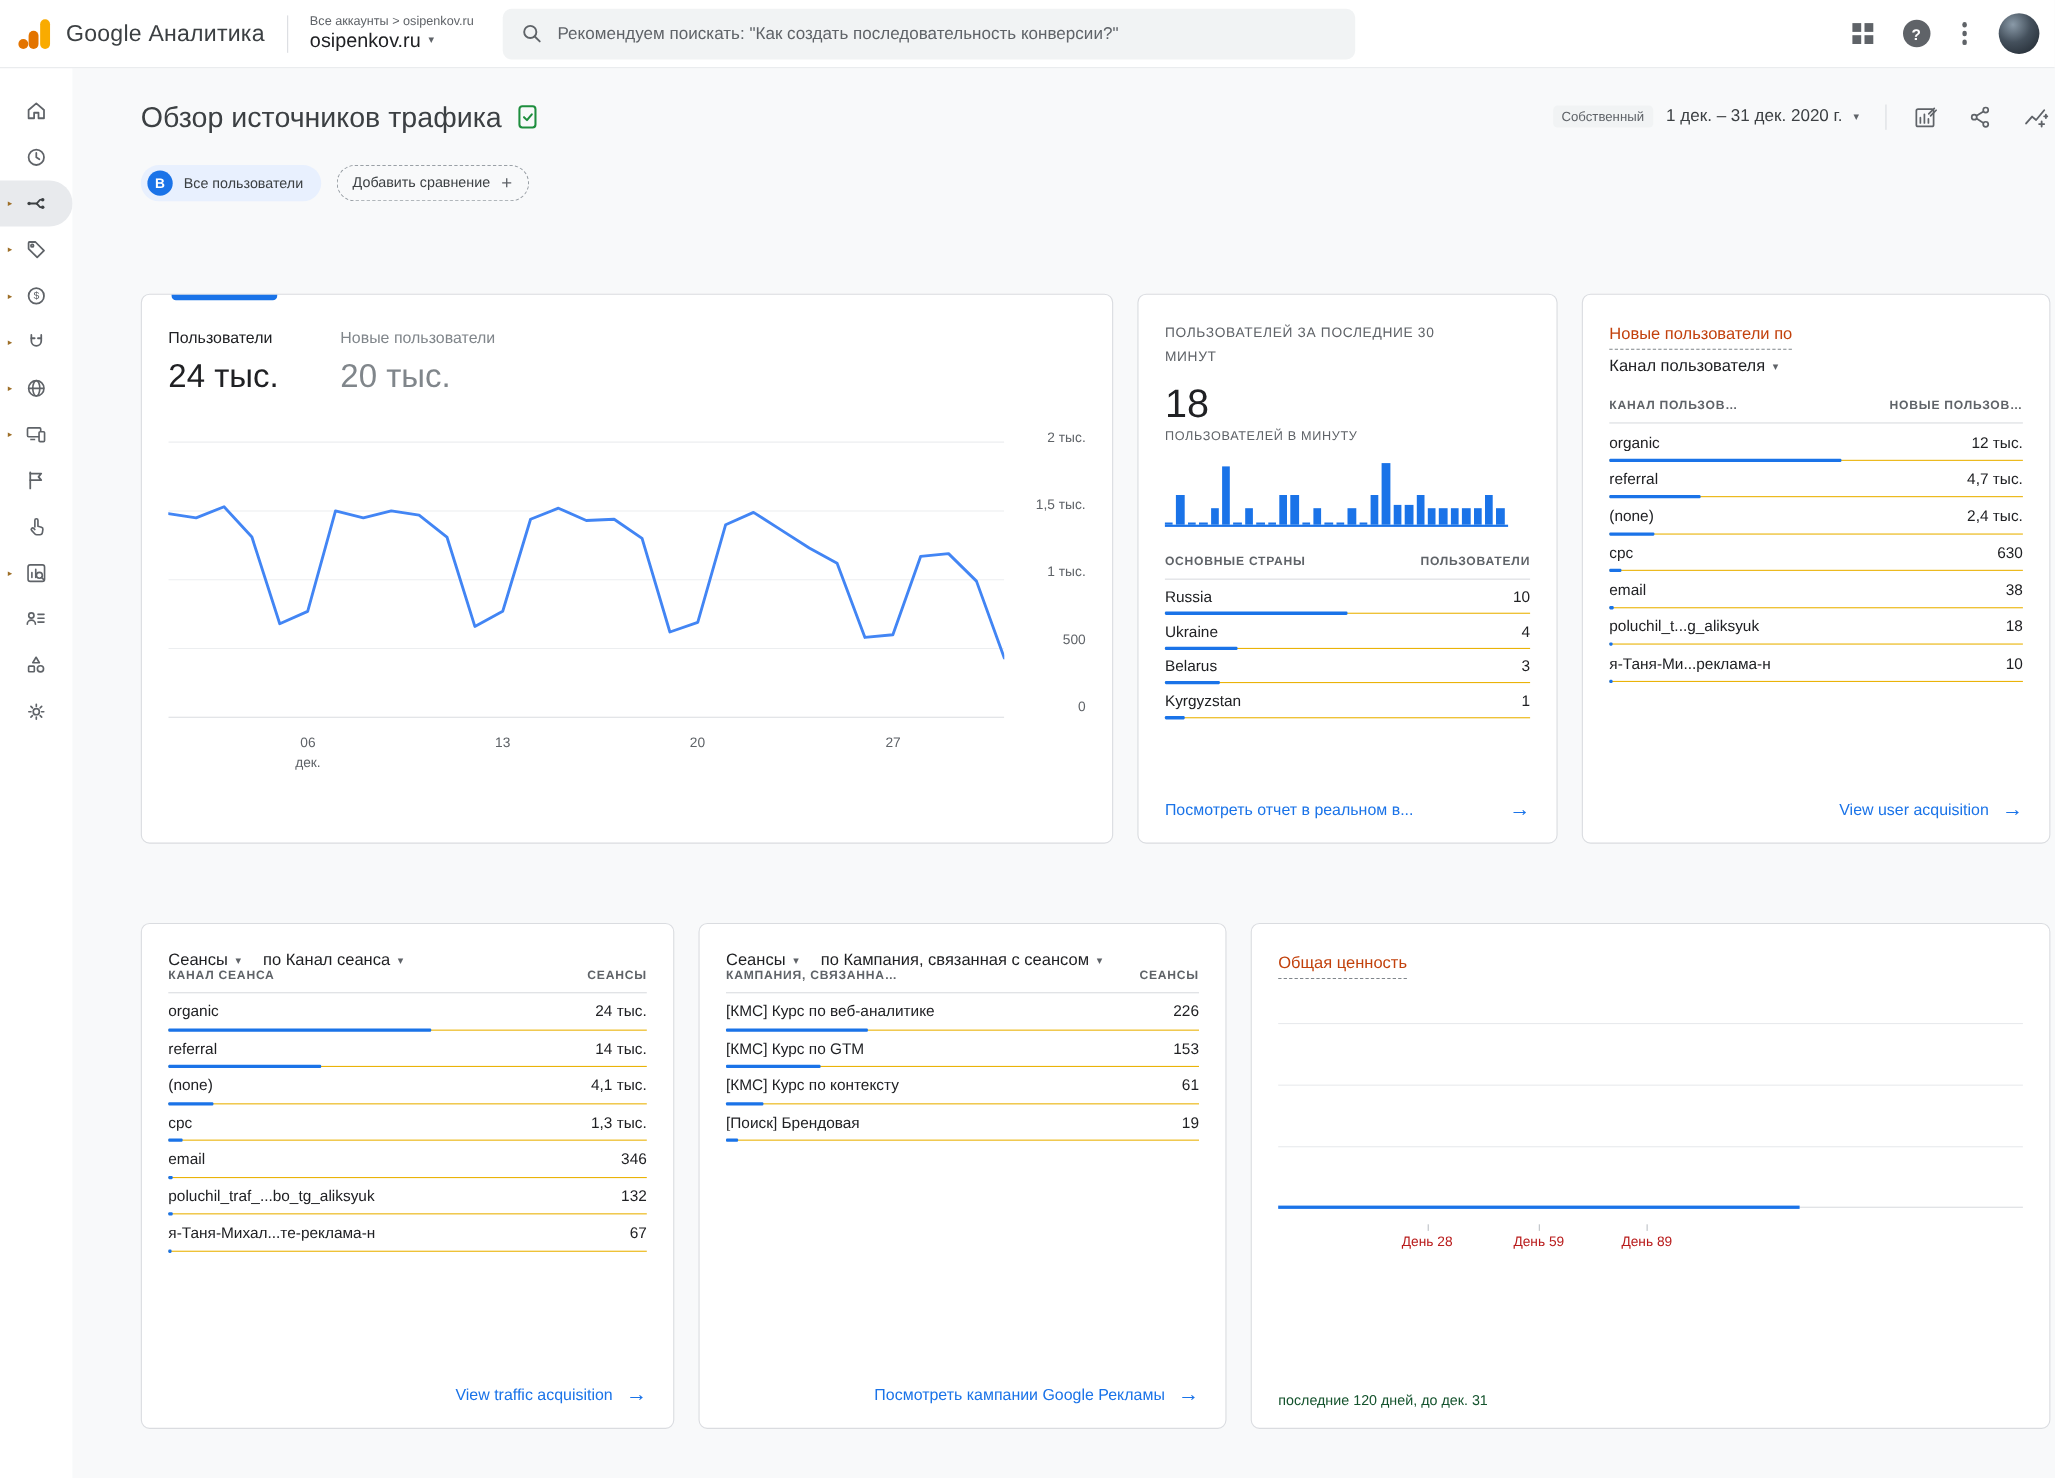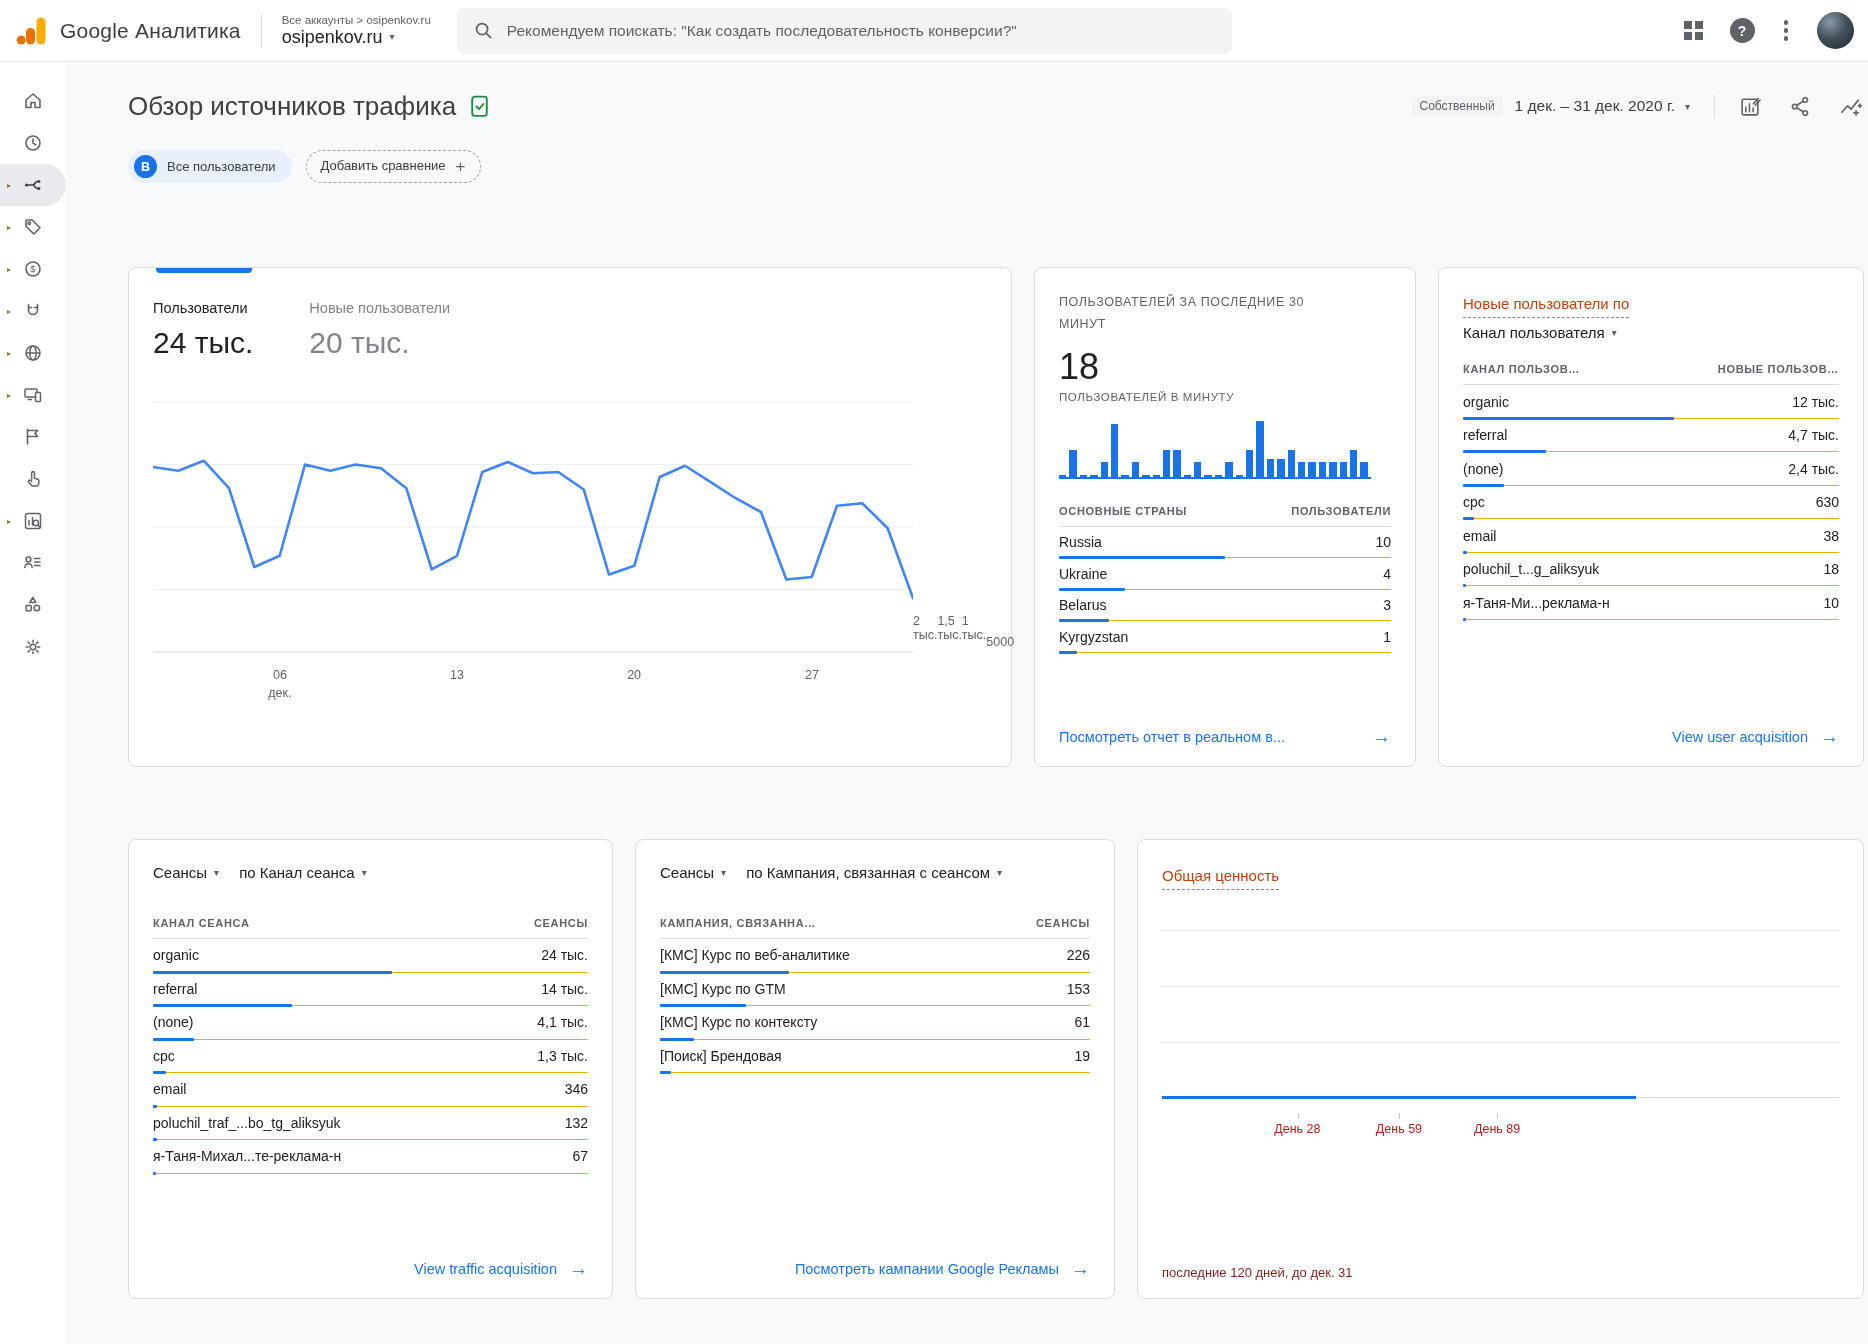--- a/index.html
+++ b/index.html
@@ -77,21 +77,21 @@
   .metric-label { font-size:14.5px; color:#202124; }
   .metric-label.muted, .metric-value.muted { color:#80868b; }
   .metric-value { font-size:30px; color:#202124; margin-top:10px; }
   .chart-wrap { display:flex; margin-top:38px; }
   .plot-col { flex:1; }
   .plot-area { position:relative; height:258px; }
   .plot-area svg { position:absolute; inset:0; width:100%; height:100%; }
   .x-axis { position:relative; height:46px; margin-top:10px; }
   .x-tick { position:absolute; transform:translateX(-50%); text-align:center; font-size:12.5px;
     color:#5f6368; line-height:1.45; }
-  .y-col { width:74px; height:258px; display:flex; flex-direction:row; justify-content:space-between;
+  .y-col { width:74px; height:258px; display:flex; flex-direction:column; justify-content:space-between;
     align-items:flex-end; font-size:12.5px; color:#5f6368; }
   .y-col span { transform:translateY(-50%); }
 
   
   .thead { display:flex; justify-content:space-between; font-size:11px; letter-spacing:.7px;
     color:#5f6368; font-weight:bold; padding-bottom:9px; border-bottom:1px solid #dadce0; }
   .trow { position:relative; display:flex; justify-content:space-between; align-items:center;
     height:33.5px; border-bottom:1px solid #eab308; font-size:14px; color:#202124; }
   .trow .lbl { white-space:nowrap; overflow:hidden; text-overflow:ellipsis; padding-right:10px; }
   .trow .val { color:#202124; }
@@ -111,31 +111,31 @@
   .rt-bars i { width:7.4px; background:#1a73e8; display:block; }
   .rt-table { margin-top:26px; }
   .rt-table .trow { height:31.5px; }
 
   
   .dim-title { font-size:15px; color:#c2410c; line-height:1.55; }
   .dashed-u { border-bottom:1px dashed #80868b; padding-bottom:2px; display:inline-block; }
   .dim-sel { display:flex; align-items:center; gap:7px; margin-top:6px; font-size:15px; cursor:pointer; }
   .sel-inline { display:flex; align-items:center; gap:7px; font-size:15px; }
   .sel-inline .gap { width:6px; }
-  .tbl { margin-top:36px; }
+  .tbl { }
 
   
   .ltv-plot { position:relative; height:168px; margin-top:40px; }
   .ltv-grid { position:absolute; left:0; right:0; height:1px; background:#e8eaed; }
   .ltv-base { position:absolute; left:0; right:0; bottom:0; height:1px; background:#dadce0; }
   .ltv-blue { position:absolute; left:0; bottom:-1px; width:70%; height:3px; background:#1a73e8; }
   .ltv-xaxis { position:relative; height:26px; }
   .ltv-xlabel { position:absolute; top:24px; transform:translateX(-50%); font-size:12.5px; color:#b91c1c; }
   .ltv-xlabel::before { content:''; position:absolute; top:-9px; left:50%; width:1px; height:6px; background:#bdc1c6; }
-  .ltv-foot { position:absolute; left:24px; bottom:18px; font-size:13px; color:#7f1d1d; }
+  .ltv-foot { position:absolute; left:24px; bottom:18px; font-size:13px; color:#14532d; }
 </style>
 </head>
 <body>
 
 <div class="app">
 
   <header class="topbar">
     <div class="brand">
       <svg width="36" height="36" viewBox="0 0 24 24">
         <rect x="15" y="3" width="6" height="18" rx="3" fill="#f9ab00"></rect>

